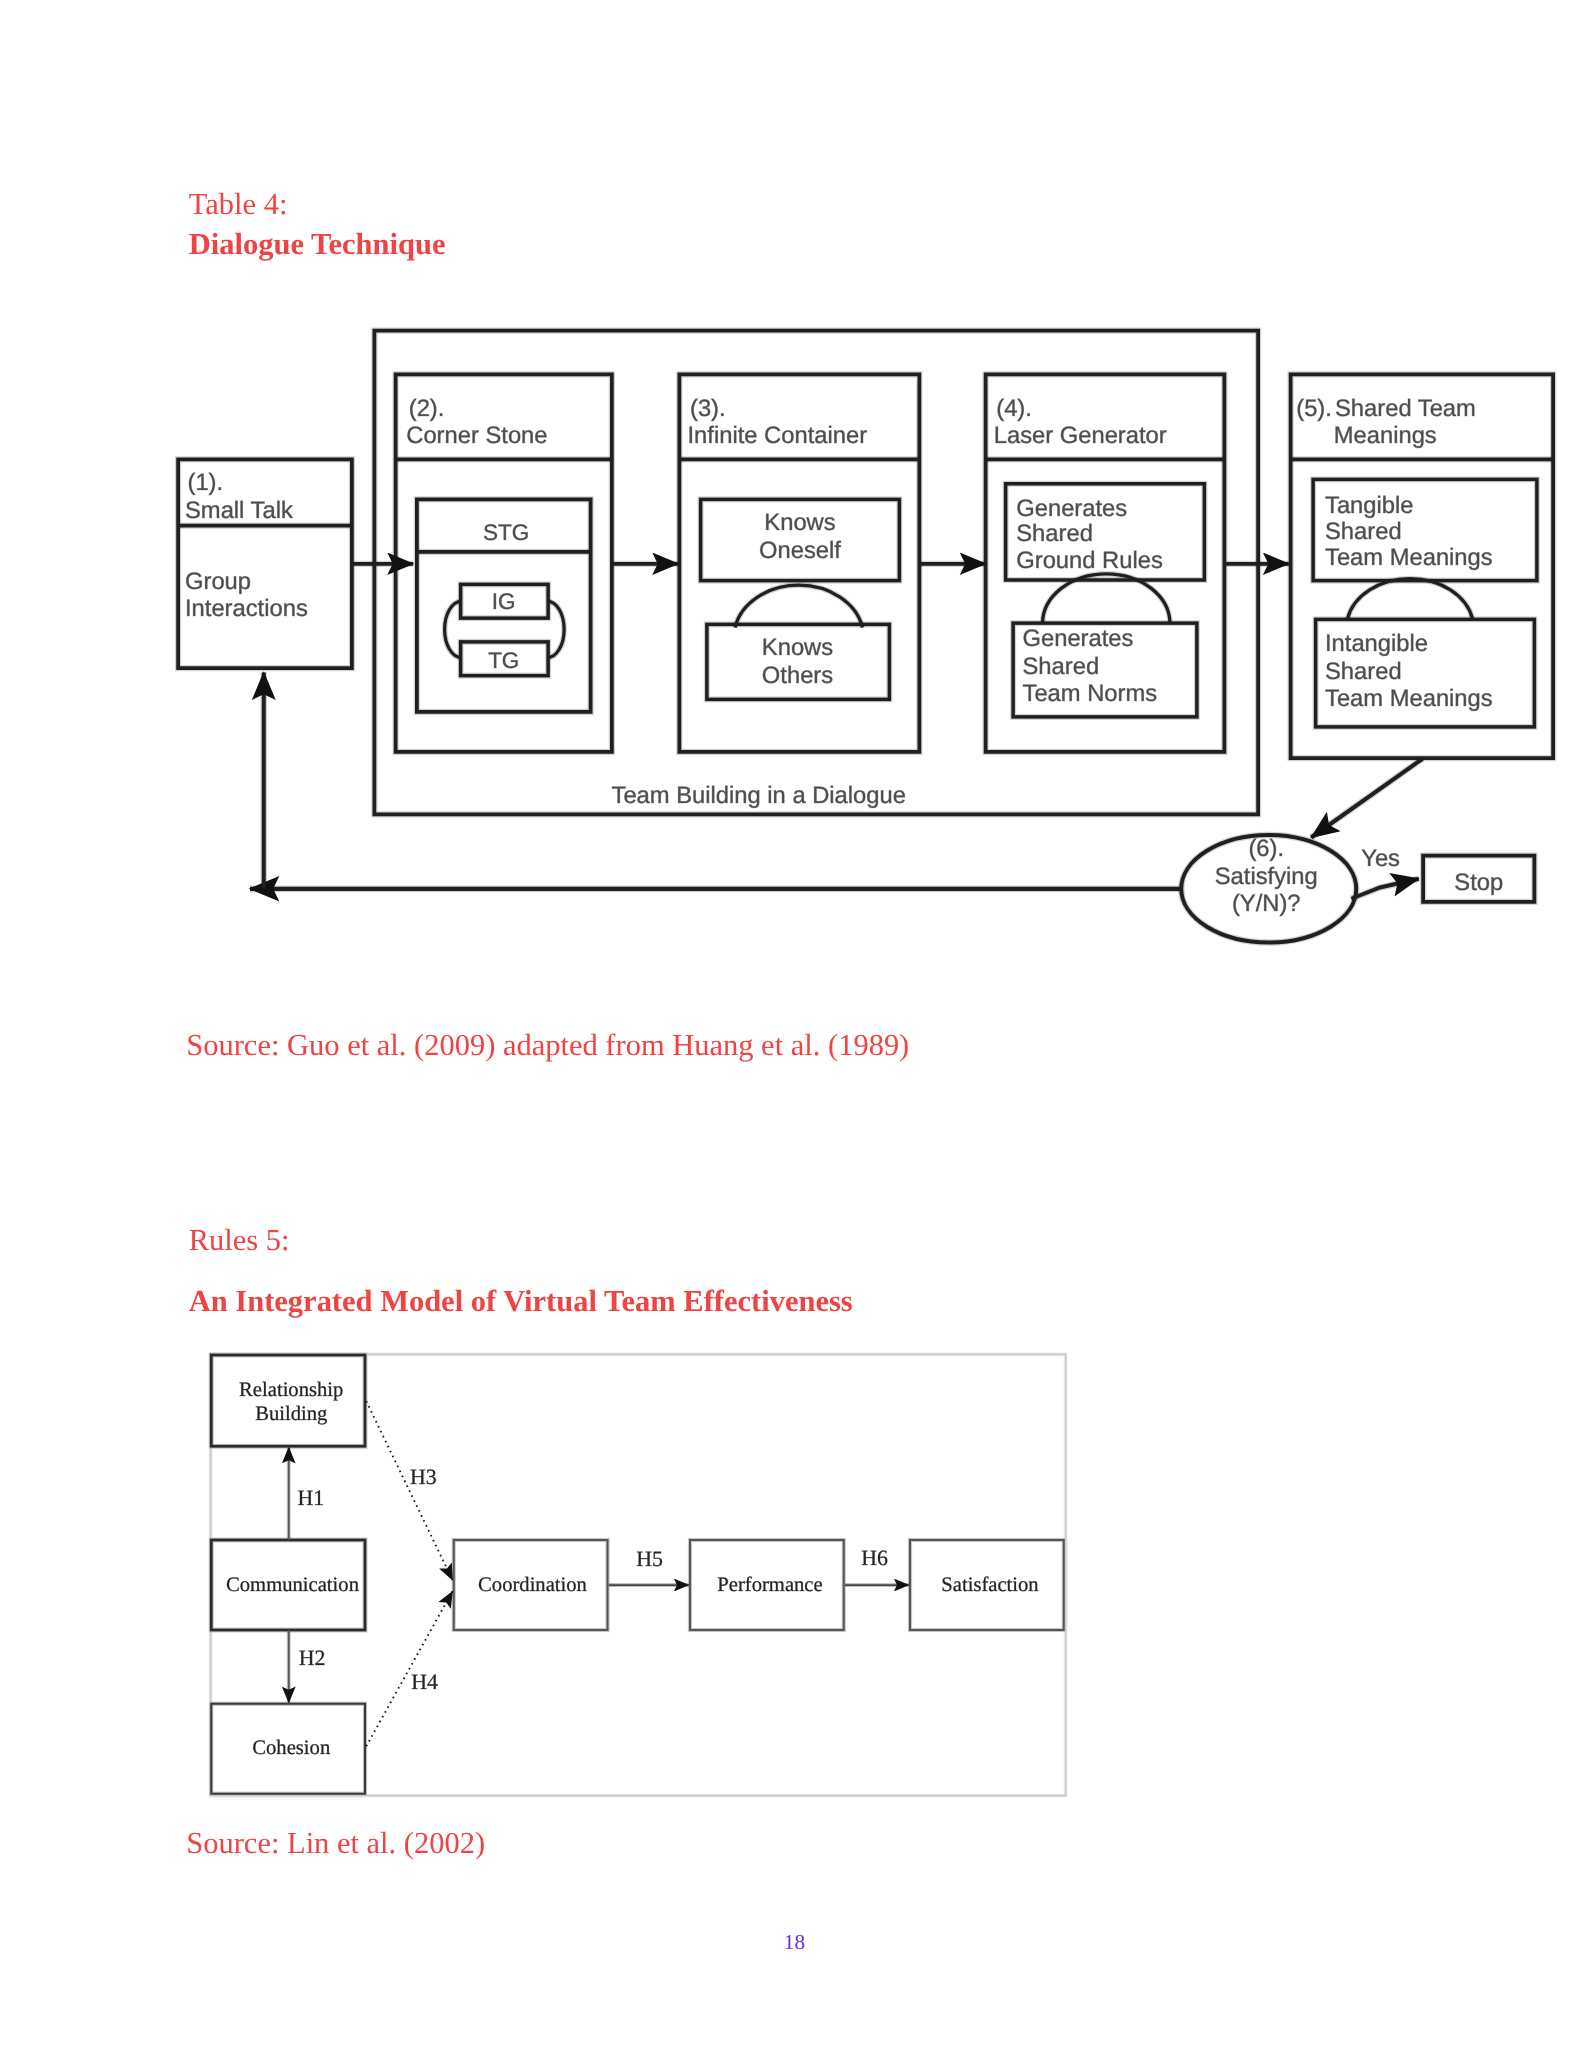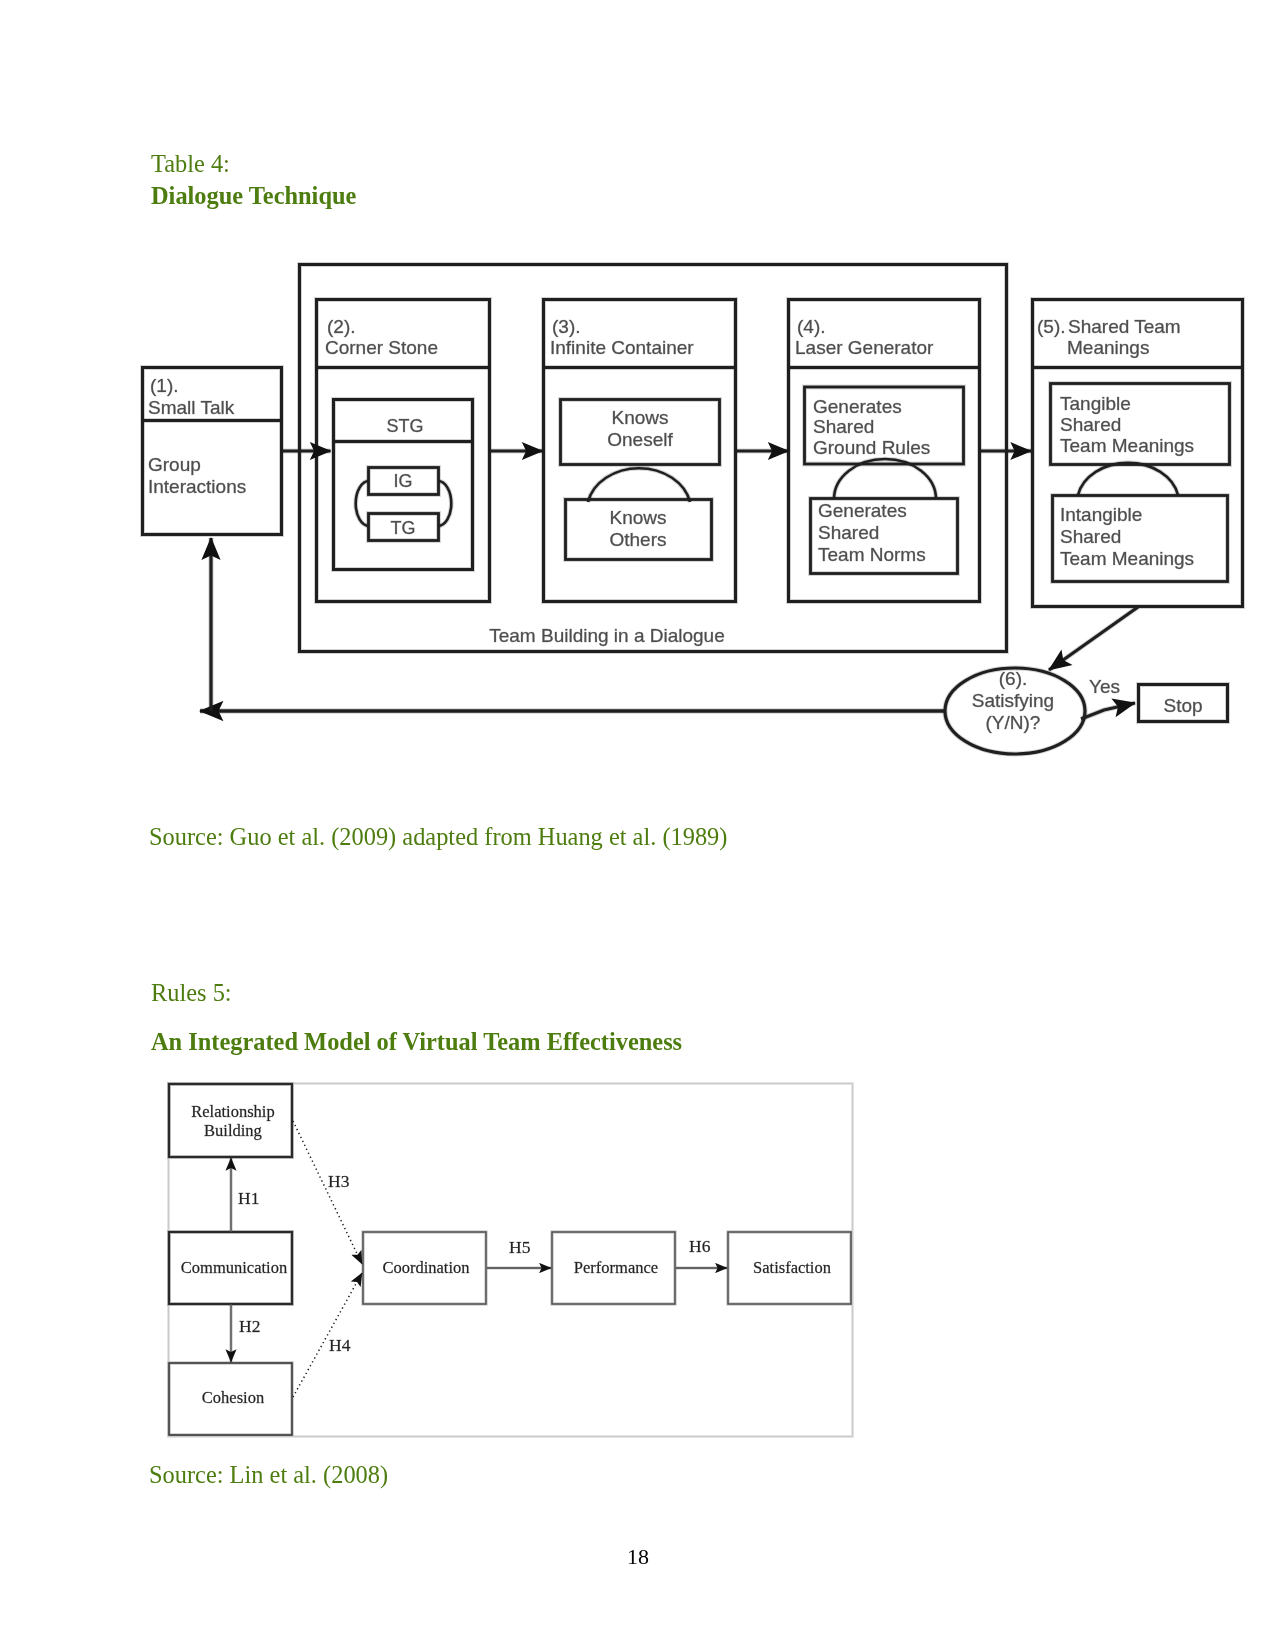--- a/index.html
+++ b/index.html
@@ -1,19 +1,19 @@
 <!DOCTYPE html>
 <html><head>
 <meta charset="utf-8">
 <style>
   html,body{margin:0;padding:0;background:#fff;}
   body{width:1275px;height:1651px;font-family:"Liberation Serif",serif;color:#000;position:relative;overflow:hidden;}
-  .cap{position:absolute;font-size:24.4px;color:#4d7c0f;white-space:nowrap;}
+  .cap{position:absolute;font-size:24.4px;color:#ef4444;white-space:nowrap;}
   .cap.b{font-weight:bold;}
-  .pageno{position:absolute;font-size:22px;color:#000000;}
+  .pageno{position:absolute;font-size:17px;color:#6d28d9;}
   svg{display:block;position:absolute;}
   .dg text{font-family:"Liberation Sans",sans-serif;fill:#4d4d4d;}
   .dg2 text{font-family:"Liberation Serif",serif;fill:#232323;}
 </style>
 </head>
 <body>
 
 <div class="cap" style="left:151px;top:149.7px;">Table 4:</div>
 <div class="cap b" style="left:151px;top:181.5px;">Dialogue Technique</div>
 
@@ -231,15 +231,15 @@
   <text x="792" y="203" font-size="16.5" text-anchor="middle" font-weight="normal">Satisfaction</text>
   <text x="238" y="134" font-size="17.5" text-anchor="start" font-weight="normal">H1</text>
   <text x="239" y="262" font-size="17.5" text-anchor="start" font-weight="normal">H2</text>
   <text x="328" y="117" font-size="17.5" text-anchor="start" font-weight="normal">H3</text>
   <text x="329" y="281" font-size="17.5" text-anchor="start" font-weight="normal">H4</text>
   <text x="509" y="183" font-size="17.5" text-anchor="start" font-weight="normal">H5</text>
   <text x="689" y="182" font-size="17.5" text-anchor="start" font-weight="normal">H6</text>
   </g>
 </svg>
 
-<div class="cap" style="left:149px;top:1460.5px;">Source: Lin et al. (2008)</div>
+<div class="cap" style="left:149px;top:1460.5px;">Source: Lin et al. (2002)</div>
 
 <div class="pageno" style="left:627px;top:1544px;">18</div>
 
 </body></html>

